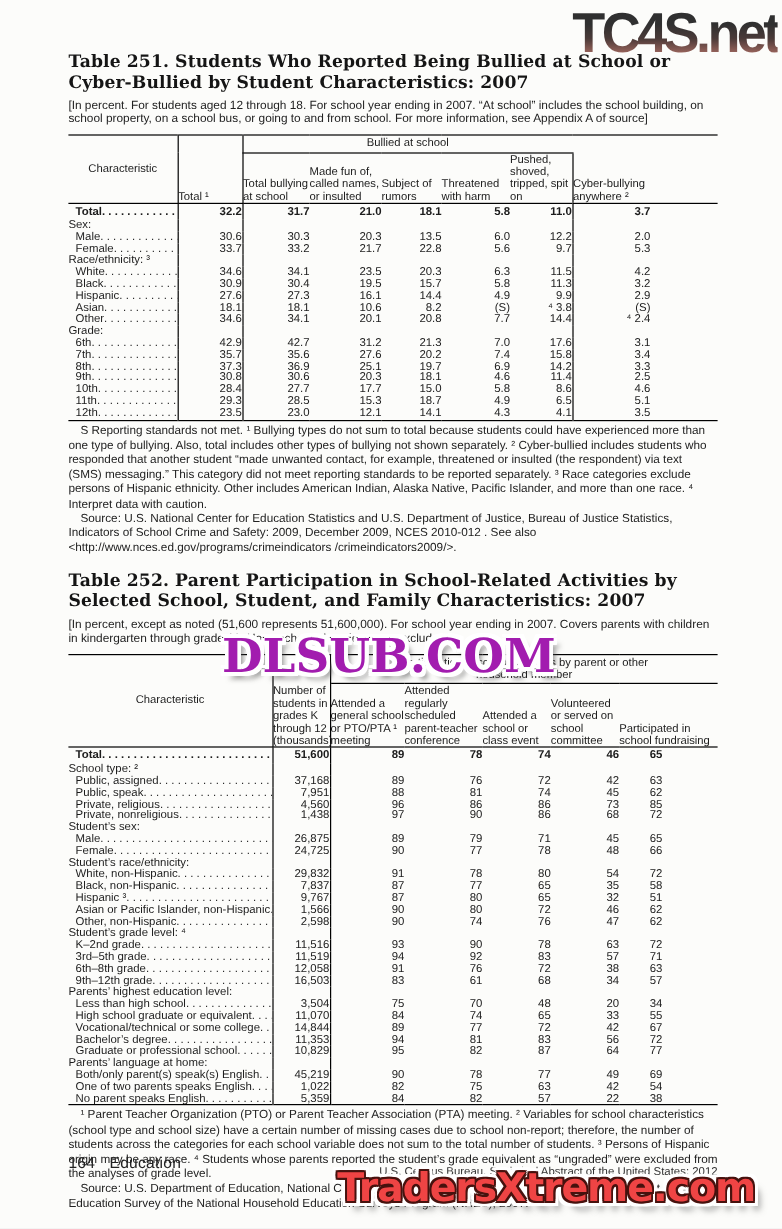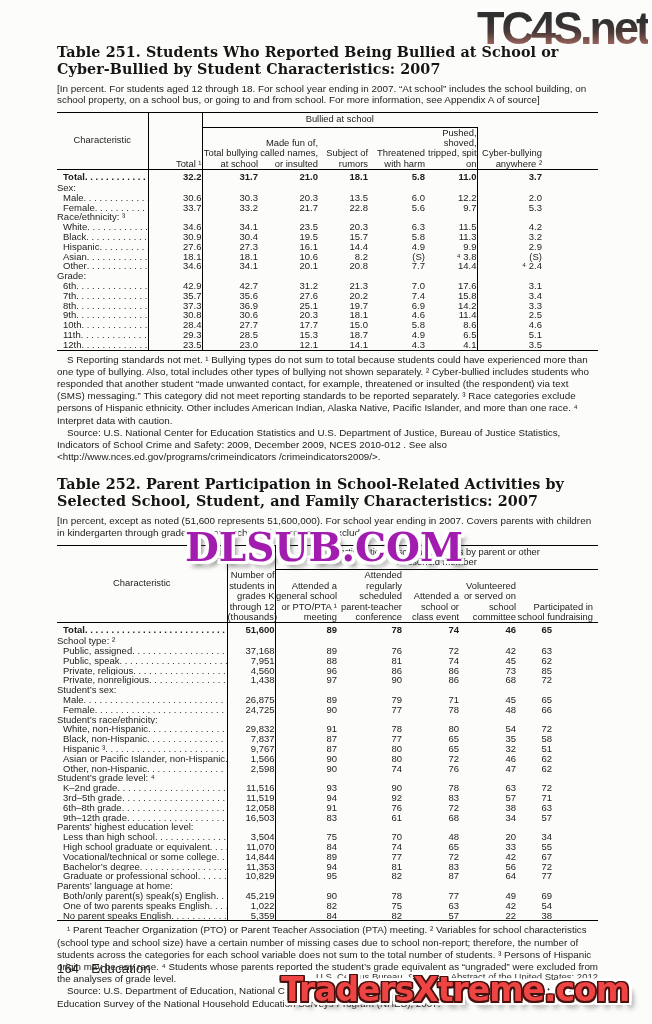--- a/index.html
+++ b/index.html
@@ -14,21 +14,21 @@
     letter-spacing:.1px;
   }
   p.note { font-size:9.9px; line-height:11.8px; margin-top:5px; color:#222; }
 
   table.data {
     border-collapse:collapse; table-layout:fixed; width:541px; margin-top:6px;
     border-top:1.5px solid #000; border-bottom:1.5px solid #000;
   }
   table.data th, table.data td { font-weight:normal; padding:0; color:#1c1c1c; }
   thead th {
-    font-size:9.4px; line-height:10.4px; vertical-align:bottom; text-align:right;
+    font-size:9.4px; line-height:10.4px; vertical-align:bottom; text-align:left;
     padding:1px 7px 2px 0; border-bottom:1.5px solid #000;
   }
   thead th.char-h { text-align:center; vertical-align:middle; padding:0 2px 2px 2px; }
   thead th.group { text-align:center; vertical-align:middle; border-bottom:1px solid #000; padding:1px 0 2px 0; }
   .vline { border-right:1px solid #000; }
   tbody td { font-size:9.5px; line-height:9.8px; }
   td.num { text-align:right; padding-right:7px; white-space:nowrap; }
   td.lbl { overflow:hidden; }
   .lblwrap { display:flex; align-items:baseline; overflow:hidden; }
   .lblwrap.indent { padding-left:6px; }

